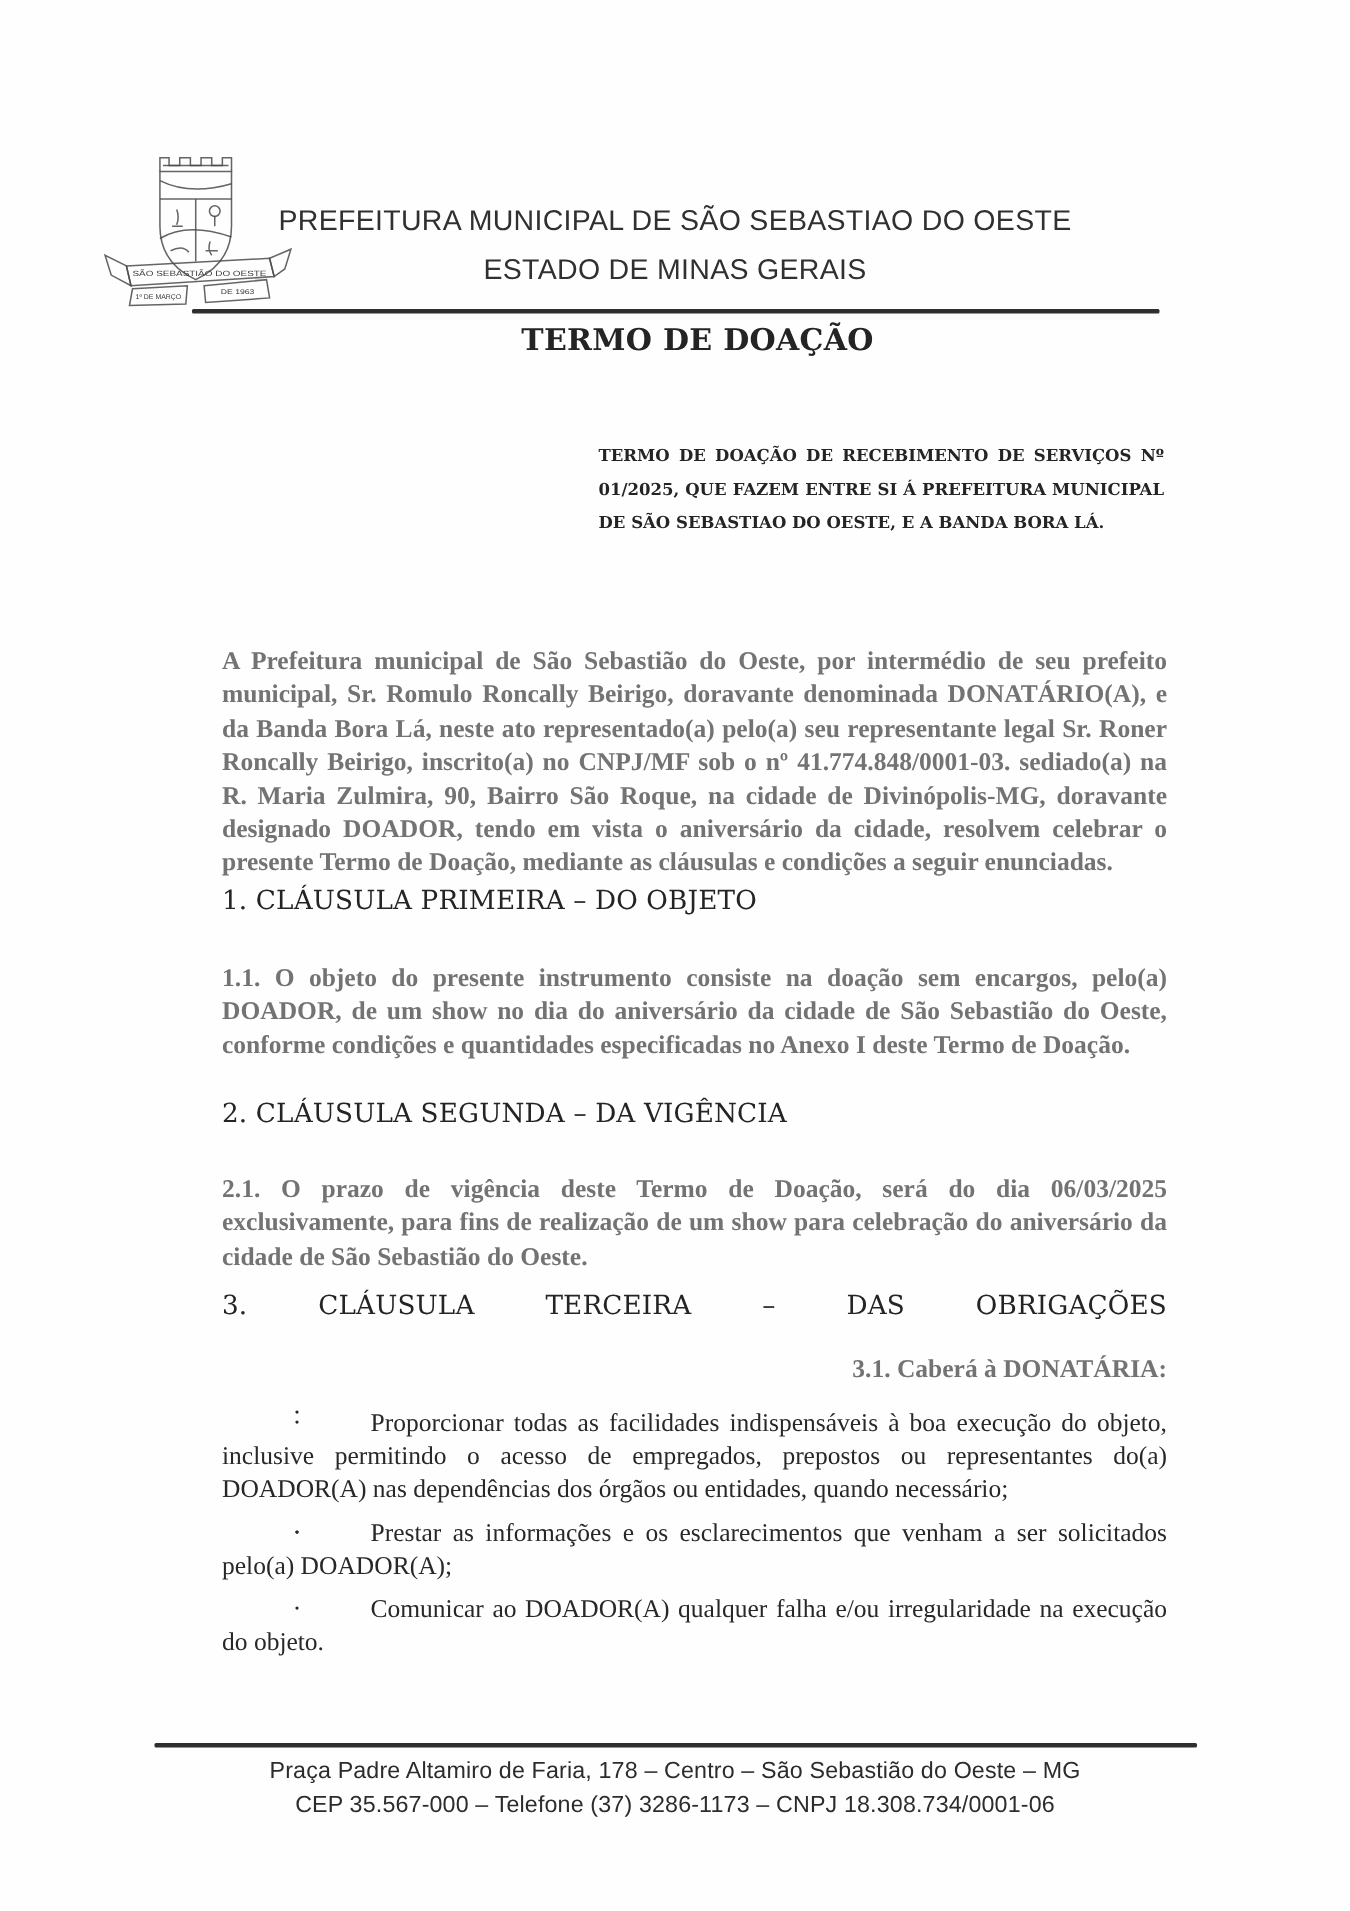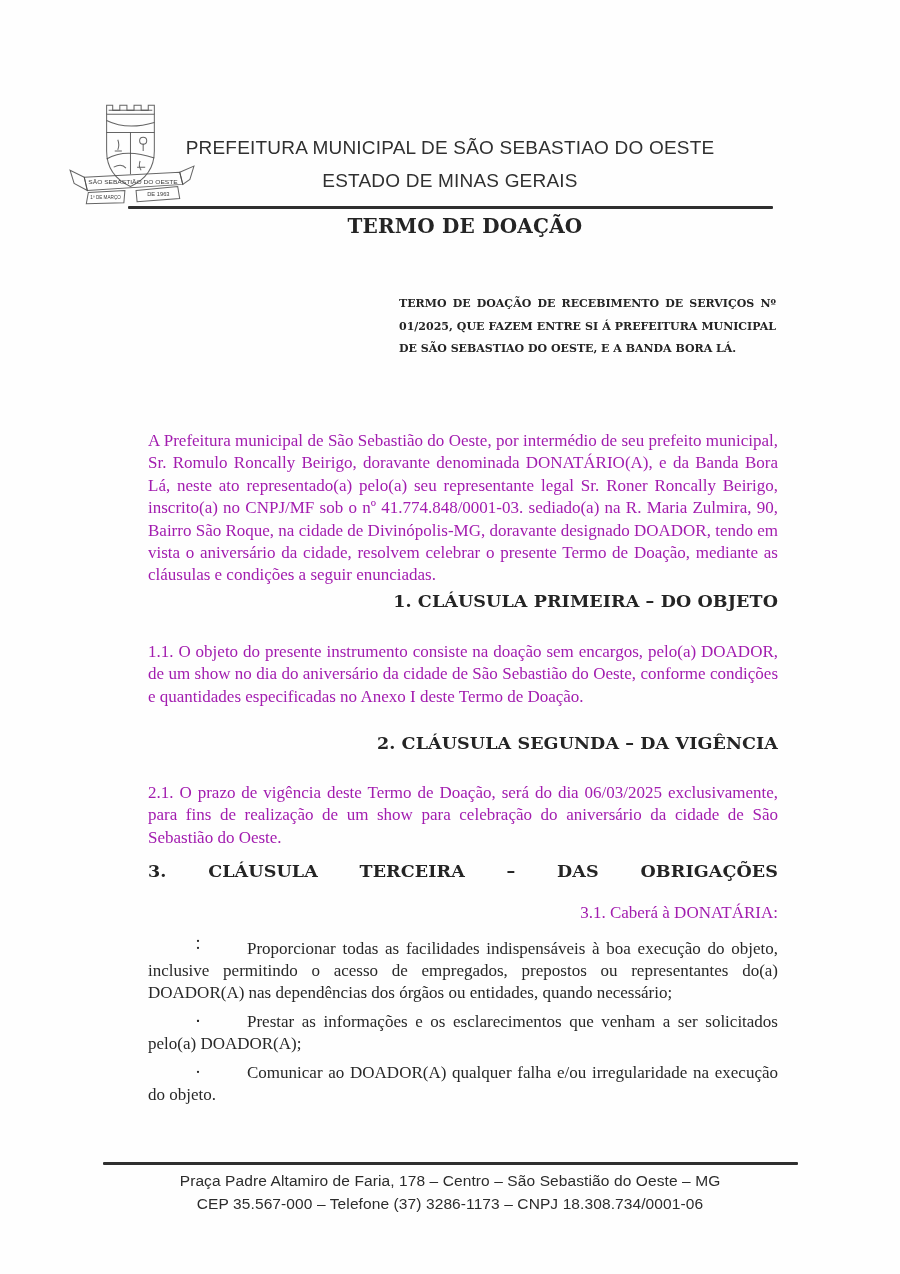--- a/index.html
+++ b/index.html
@@ -39,33 +39,32 @@
     top:293px; left:399px; width:377px;
     font-family:"DejaVu Serif", serif;
     font-weight:700; font-size:11px; line-height:22.5px;
     text-align:justify; color:#242424;
   }
 
   
   .body-text {
     left:148px; width:630px;
     font-size:17px; line-height:22.4px;
-    text-align:justify; color:#a21caf;
+    text-align:justify; color:#737373;font-weight:bold;
   }
   .intro { top:430px; }
   .p11 { top:641px; }
   .p21 { top:782px; }
   .p31 { top:902px; text-align:right; }
 
   .clause-heading {
     left:148px; width:630px;
     font-family:"DejaVu Serif", serif;
-    font-weight:700; font-size:17.5px; color:#242424;
+    font-weight:400; font-size:17.5px; color:#242424;
     letter-spacing:.1px;
-    text-align:right;
   }
   .h1 { top:591px; }
   .h2 { top:733px; }
   .h3 { top:861px; display:flex; justify-content:space-between; }
 
   
   .bullets { top:931px; left:148px; width:630px; }
   .bullet {
     position:relative;
     font-size:17px; line-height:22px;

